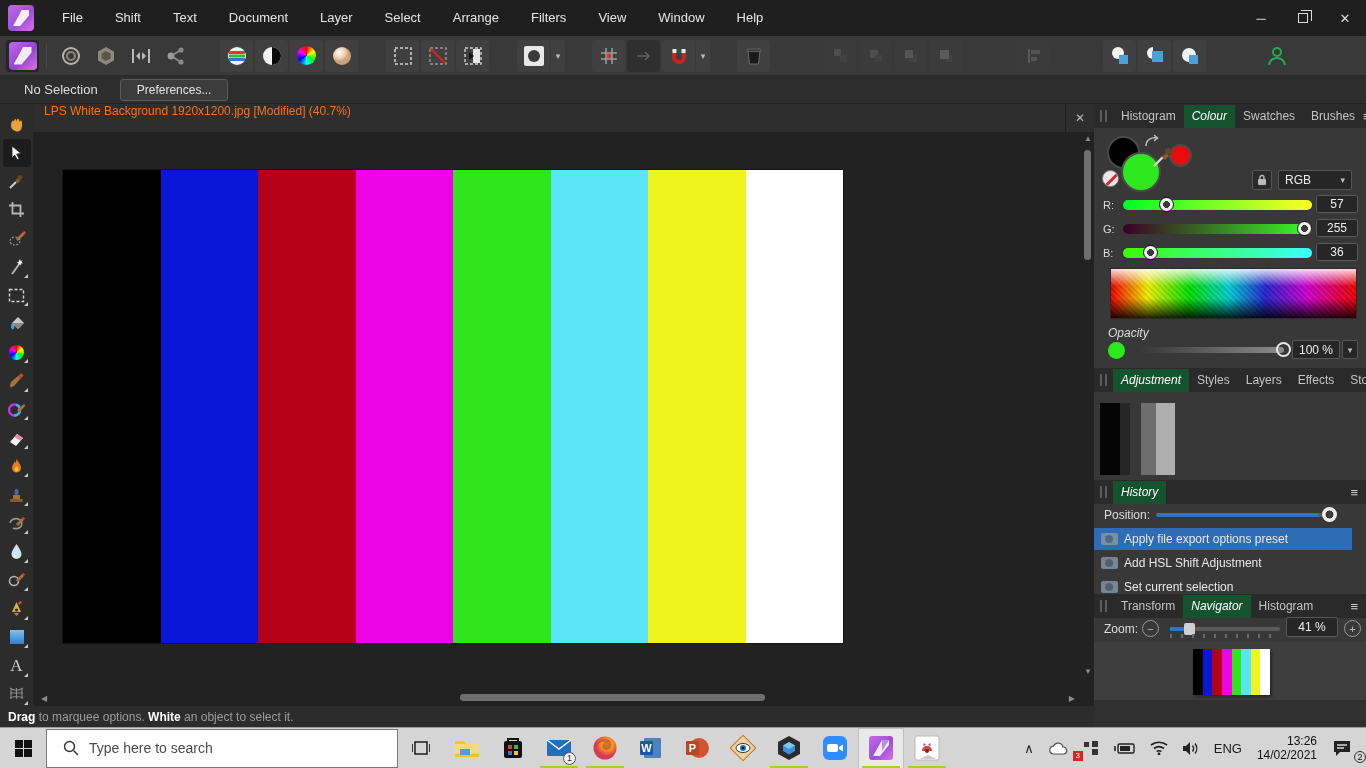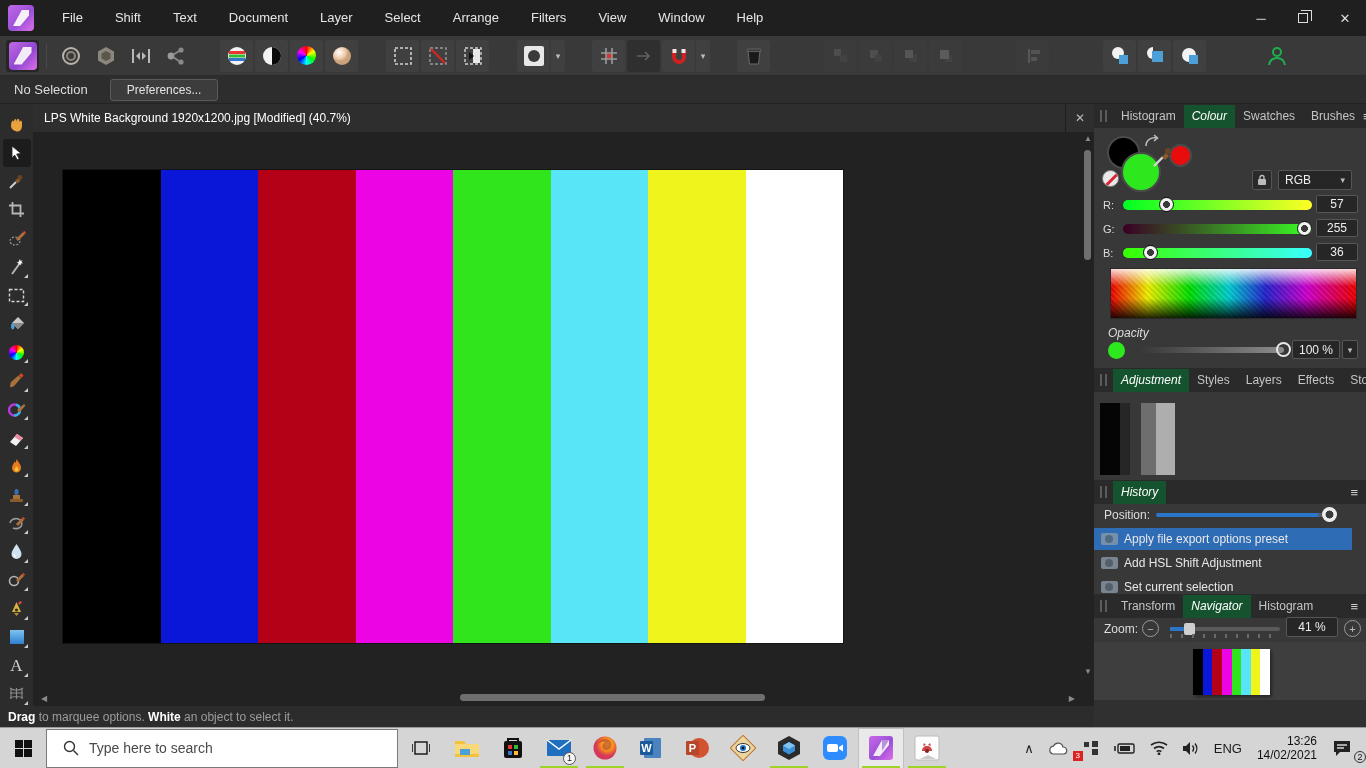--- a/index.html
+++ b/index.html
@@ -37,29 +37,29 @@
   .caretbtn { width:14px; height:32px; display:flex; align-items:center; justify-content:center;
     color:#bbb; font-size:9px; background:#404040; border-radius:0 3px 3px 0; flex:none; }
   #tb-logo { width:28px; height:28px; border-radius:4px;
     background:linear-gradient(135deg,#c36ae8,#8f46d0 55%,#e070e8); position:relative; overflow:hidden; }
   #tb-logo:before { content:""; position:absolute; left:5px; top:5px; width:18px; height:18px;
     background:#f3e9f7; clip-path:polygon(0 100%,55% 0,100% 0,100% 35%,45% 100%); }
 
   
   #contextbar { left:0; top:76px; width:1366px; height:28px; background:#2d2d2d;
     display:flex; align-items:center; color:#ddd; font-size:13px; border-bottom:1px solid #222; }
-  #no-selection { margin-left:14px; }
+  #no-selection { margin-left:24px; }
   #prefs-btn { margin-left:22px; background:#3c3c3c; border:1px solid #5a5a5a; border-radius:3px;
     color:#e3e3e3; font-size:12px; padding:3px 16px; }
 
   
   #tabbar { left:33px; top:104px; width:1061px; height:28px; background:#232323;
     display:flex; align-items:center; }
-  #doc-tab { flex:1; height:28px; background:#2e2e2e; color:#ffffff; font-size:12px;
-    display:flex; align-items:center; padding-left:11px; border-right:1px solid #1d1d1d; }
+  #doc-tab { flex:1; height:28px; background:#2e2e2e; color:#f97316; font-size:12px;
+    display:flex; padding-left:11px; border-right:1px solid #1d1d1d; }
   #doc-close { width:28px; height:28px; display:flex; align-items:center; justify-content:center;
     color:#bbb; font-size:12px; background:#2e2e2e; }
 
   
   #tools { left:0; top:104px; width:33px; height:602px; background:#2c2c2c;
     display:flex; flex-direction:column; align-items:center; padding-top:6px; }
   .tool { width:28px; height:28px; display:flex; align-items:center; justify-content:center;
     position:relative; margin-bottom:0.5px; flex:none; }
   .tool.selected { background:#1c1c1c; border-radius:3px; }
   .tool.fly:after { content:""; position:absolute; right:3px; bottom:3px;

